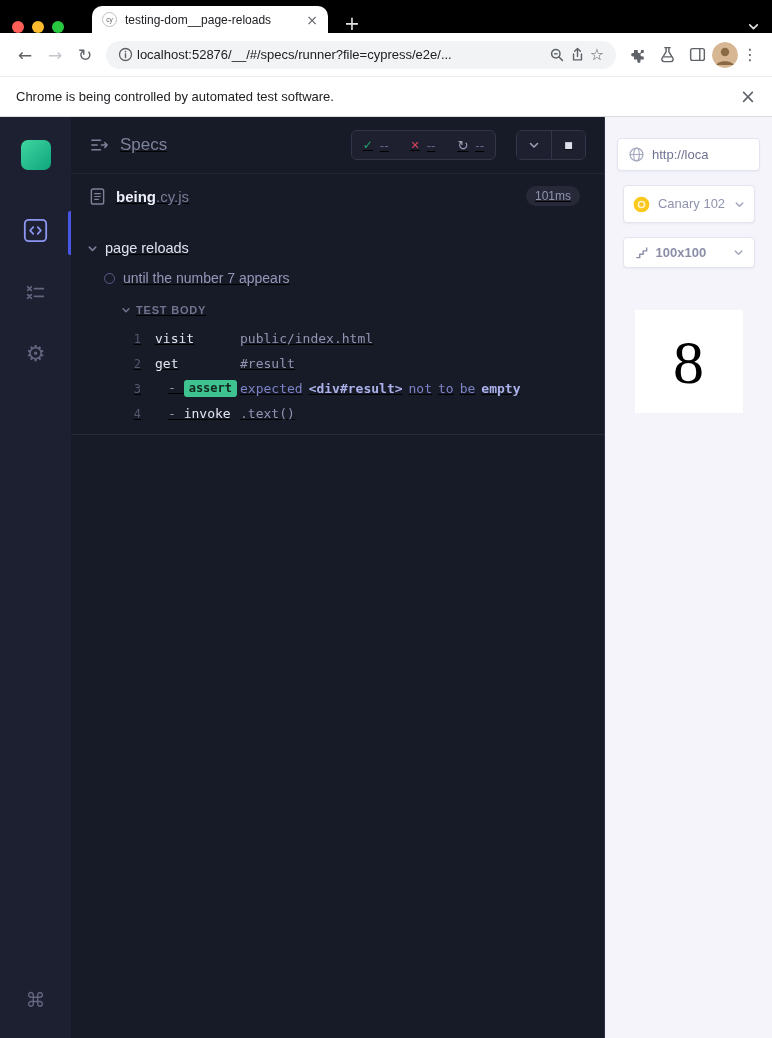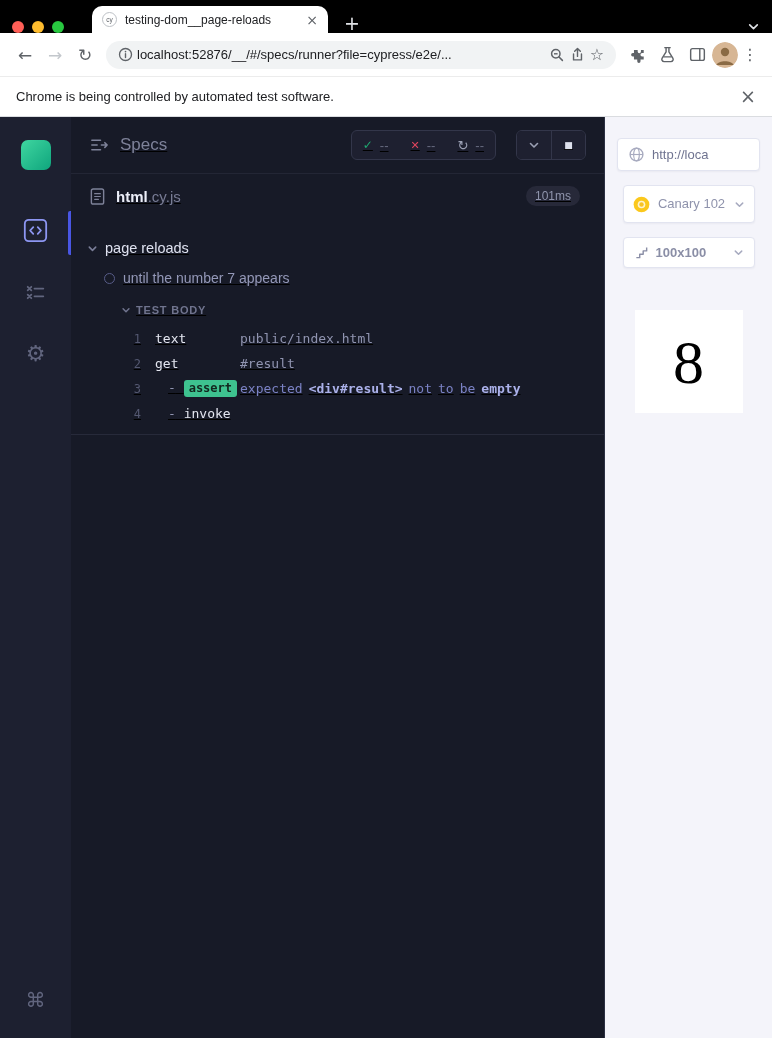--- a/index.html
+++ b/index.html
@@ -258,21 +258,21 @@
         </div>
       </div>
 
       <div class="spec-row">
         <span>
           <svg width="17" height="19" viewBox="0 0 18 20">
               <rect x="2.5" y="2" width="13" height="16" rx="2" fill="none" stroke="#7e8299" stroke-width="1.5"></rect>
               <path d="M6 7h6M6 10h6M6 13h4" stroke="#7e8299" stroke-width="1.3" stroke-linecap="round"></path>
             </svg>
         </span>
-        <span class="spec-name"><span class="bold">html</span><span class="ext">.cy.js</span></span>
+        <span class="spec-name"><span class="bold">being</span><span class="ext">.cy.js</span></span>
         <span class="duration-pill">101ms</span>
       </div>
 
       <div class="test-block">
         <div class="suite-row">
           <span class="chev" style="color:#7a7e98">
             <svg width="11" height="11" viewBox="0 0 12 12">
                 <polyline points="2.5,4.5 6,8 9.5,4.5" fill="none" stroke="currentColor" stroke-width="1.7" stroke-linecap="round" stroke-linejoin="round"></polyline>
               </svg>
           </span>
@@ -289,36 +289,37 @@
             <svg width="10" height="10" viewBox="0 0 12 12">
                 <polyline points="2.5,4.5 6,8 9.5,4.5" fill="none" stroke="currentColor" stroke-width="1.8" stroke-linecap="round" stroke-linejoin="round"></polyline>
               </svg>
           </span>
           <span class="body-label">TEST BODY</span>
         </div>
 
         <div class="commands">
           <div class="cmd">
             <span class="cmd-num">1</span>
-            <span class="cmd-name">text</span>
+            <span class="cmd-name">visit</span>
             <span class="cmd-msg">public/index.html</span>
           </div>
           <div class="cmd">
             <span class="cmd-num">2</span>
             <span class="cmd-name">get</span>
             <span class="cmd-msg">#result</span>
           </div>
           <div class="cmd">
             <span class="cmd-num">3</span>
             <span class="cmd-name indent"><span class="dash">-</span> <span class="badge">assert</span></span>
             <span class="cmd-msg assert-msg"><span class="w">expected</span><span class="w strong">&lt;div#result&gt;</span><span class="w">not</span><span class="w">to</span><span class="w">be</span><span class="w strong">empty</span></span>
           </div>
           <div class="cmd">
             <span class="cmd-num">4</span>
             <span class="cmd-name indent"><span class="dash">-</span> <span>invoke</span></span>
+            <span class="cmd-msg">.text()</span>
           </div>
         </div>
       </div>
 
       <div class="rep-rest"></div>
     </div>
 
     <div class="aut">
       <div class="aut-control aut-url">
         <span>

